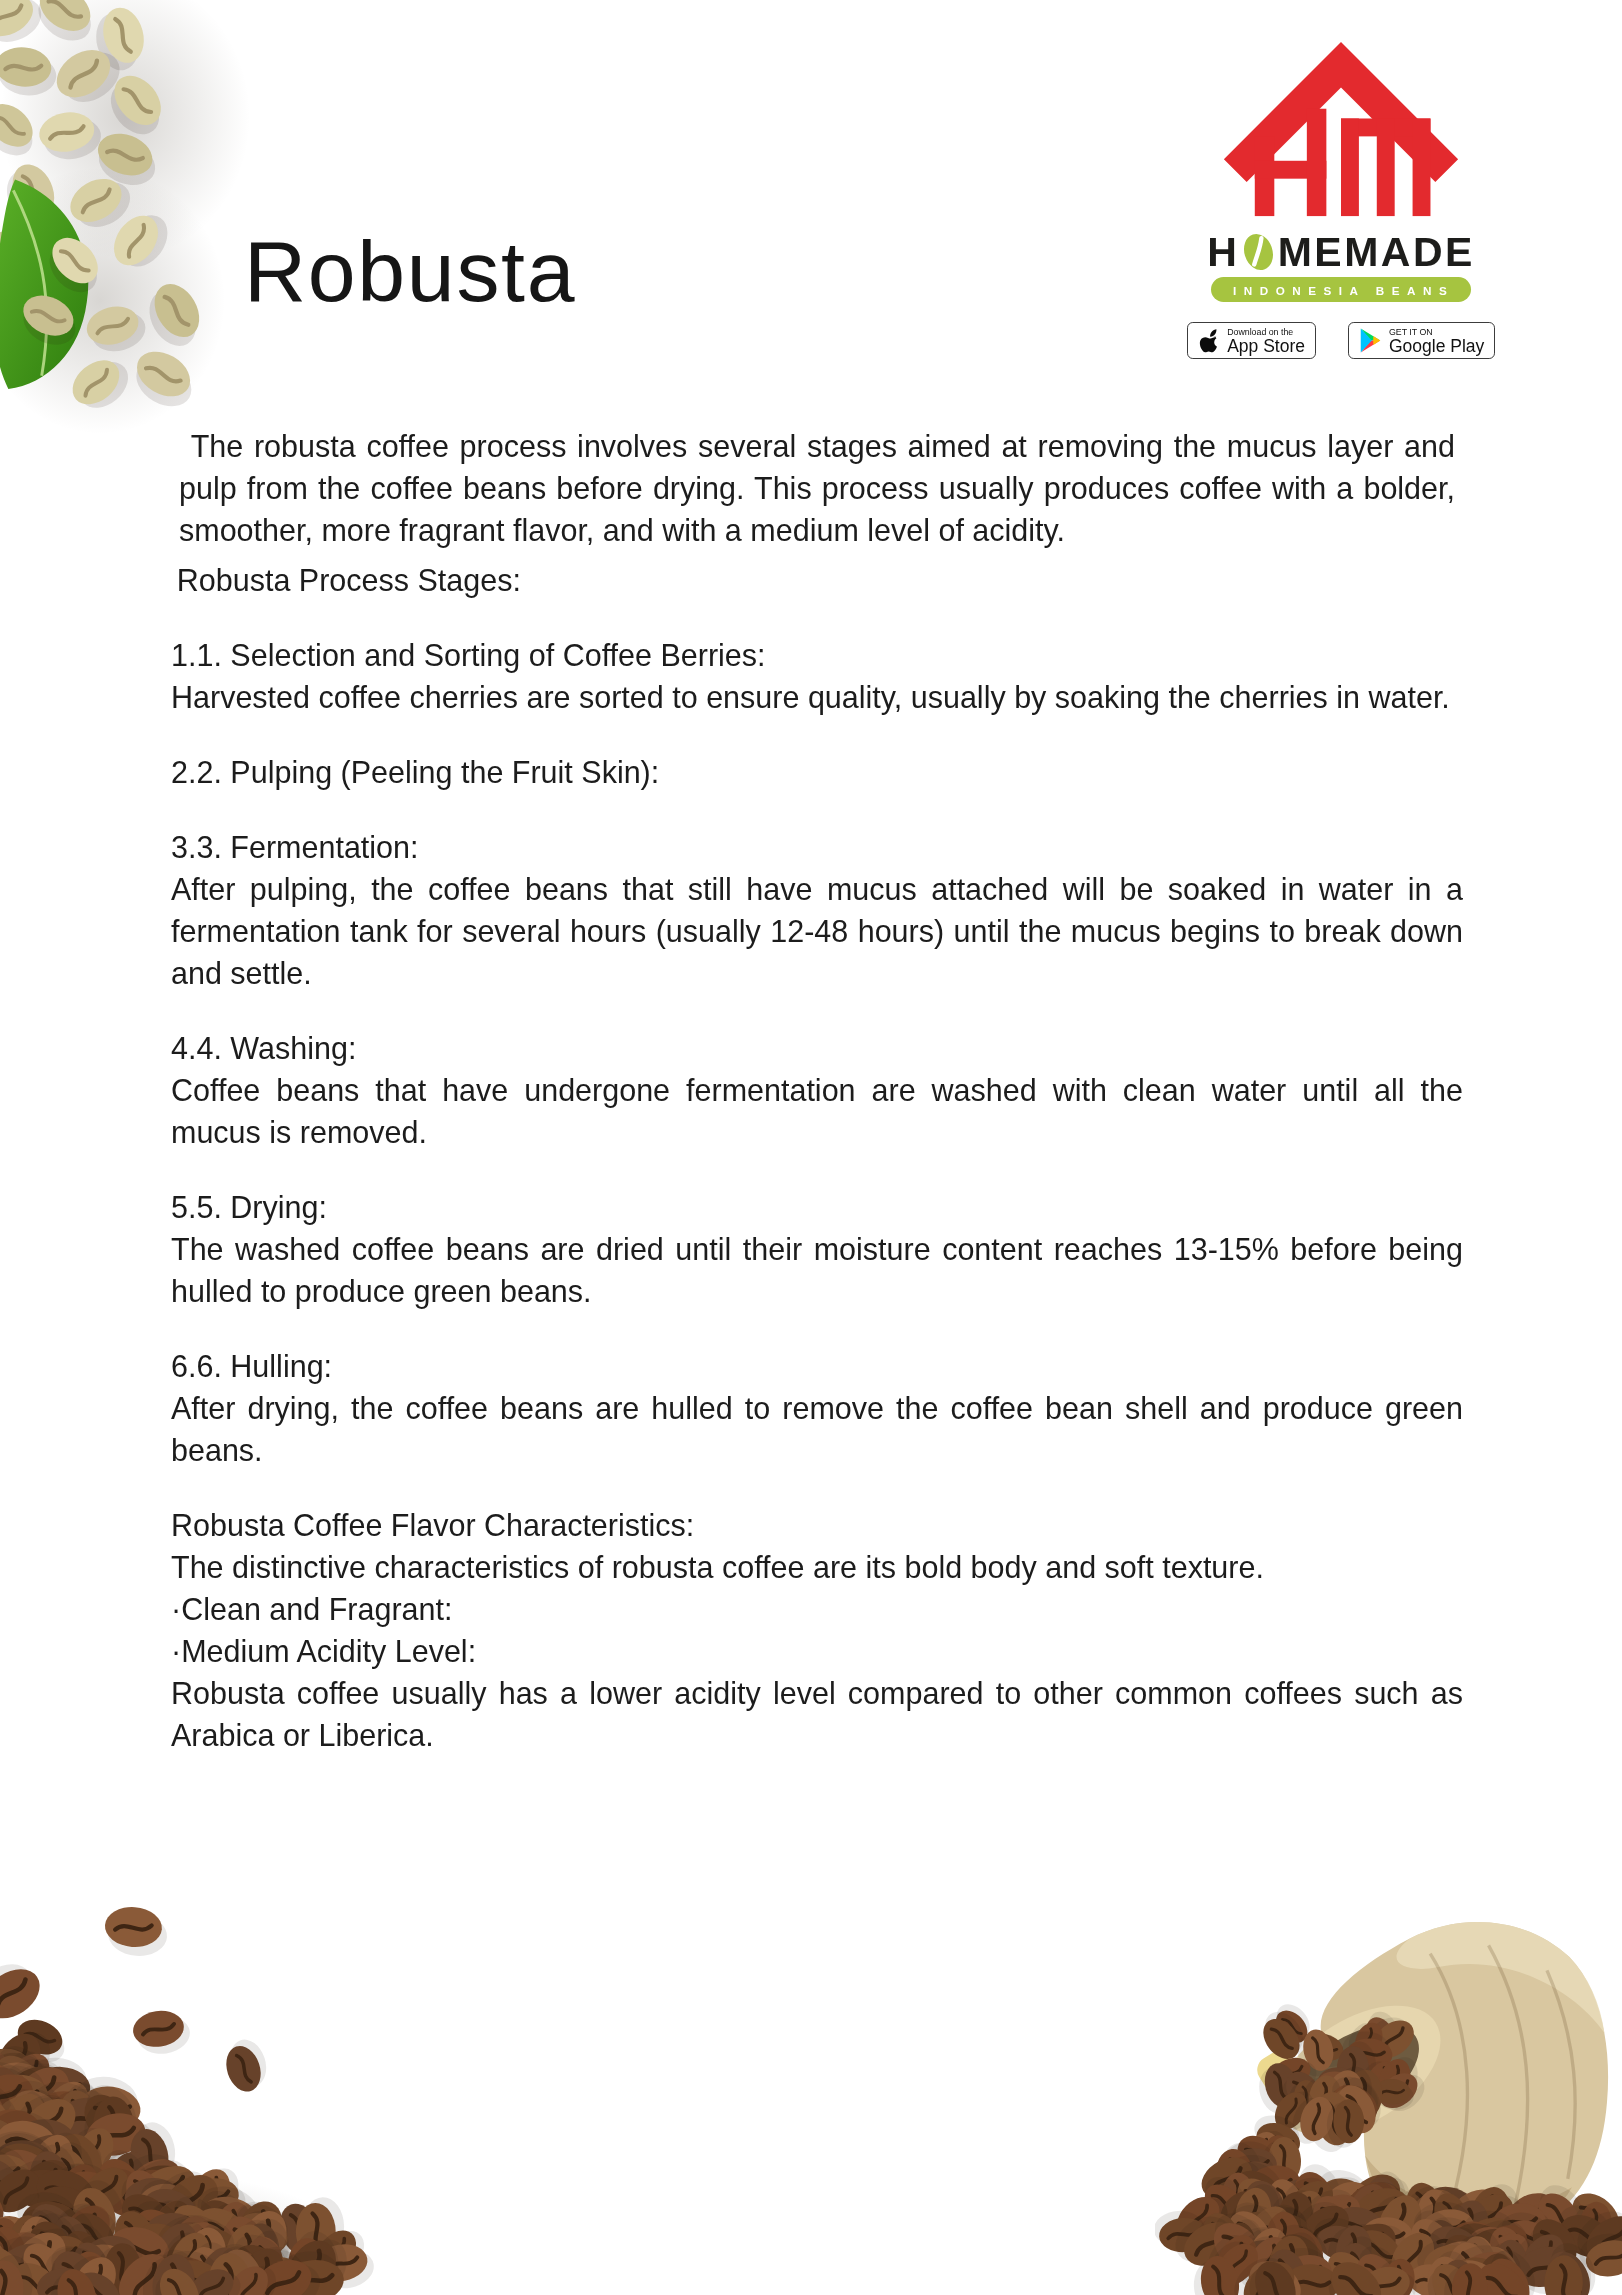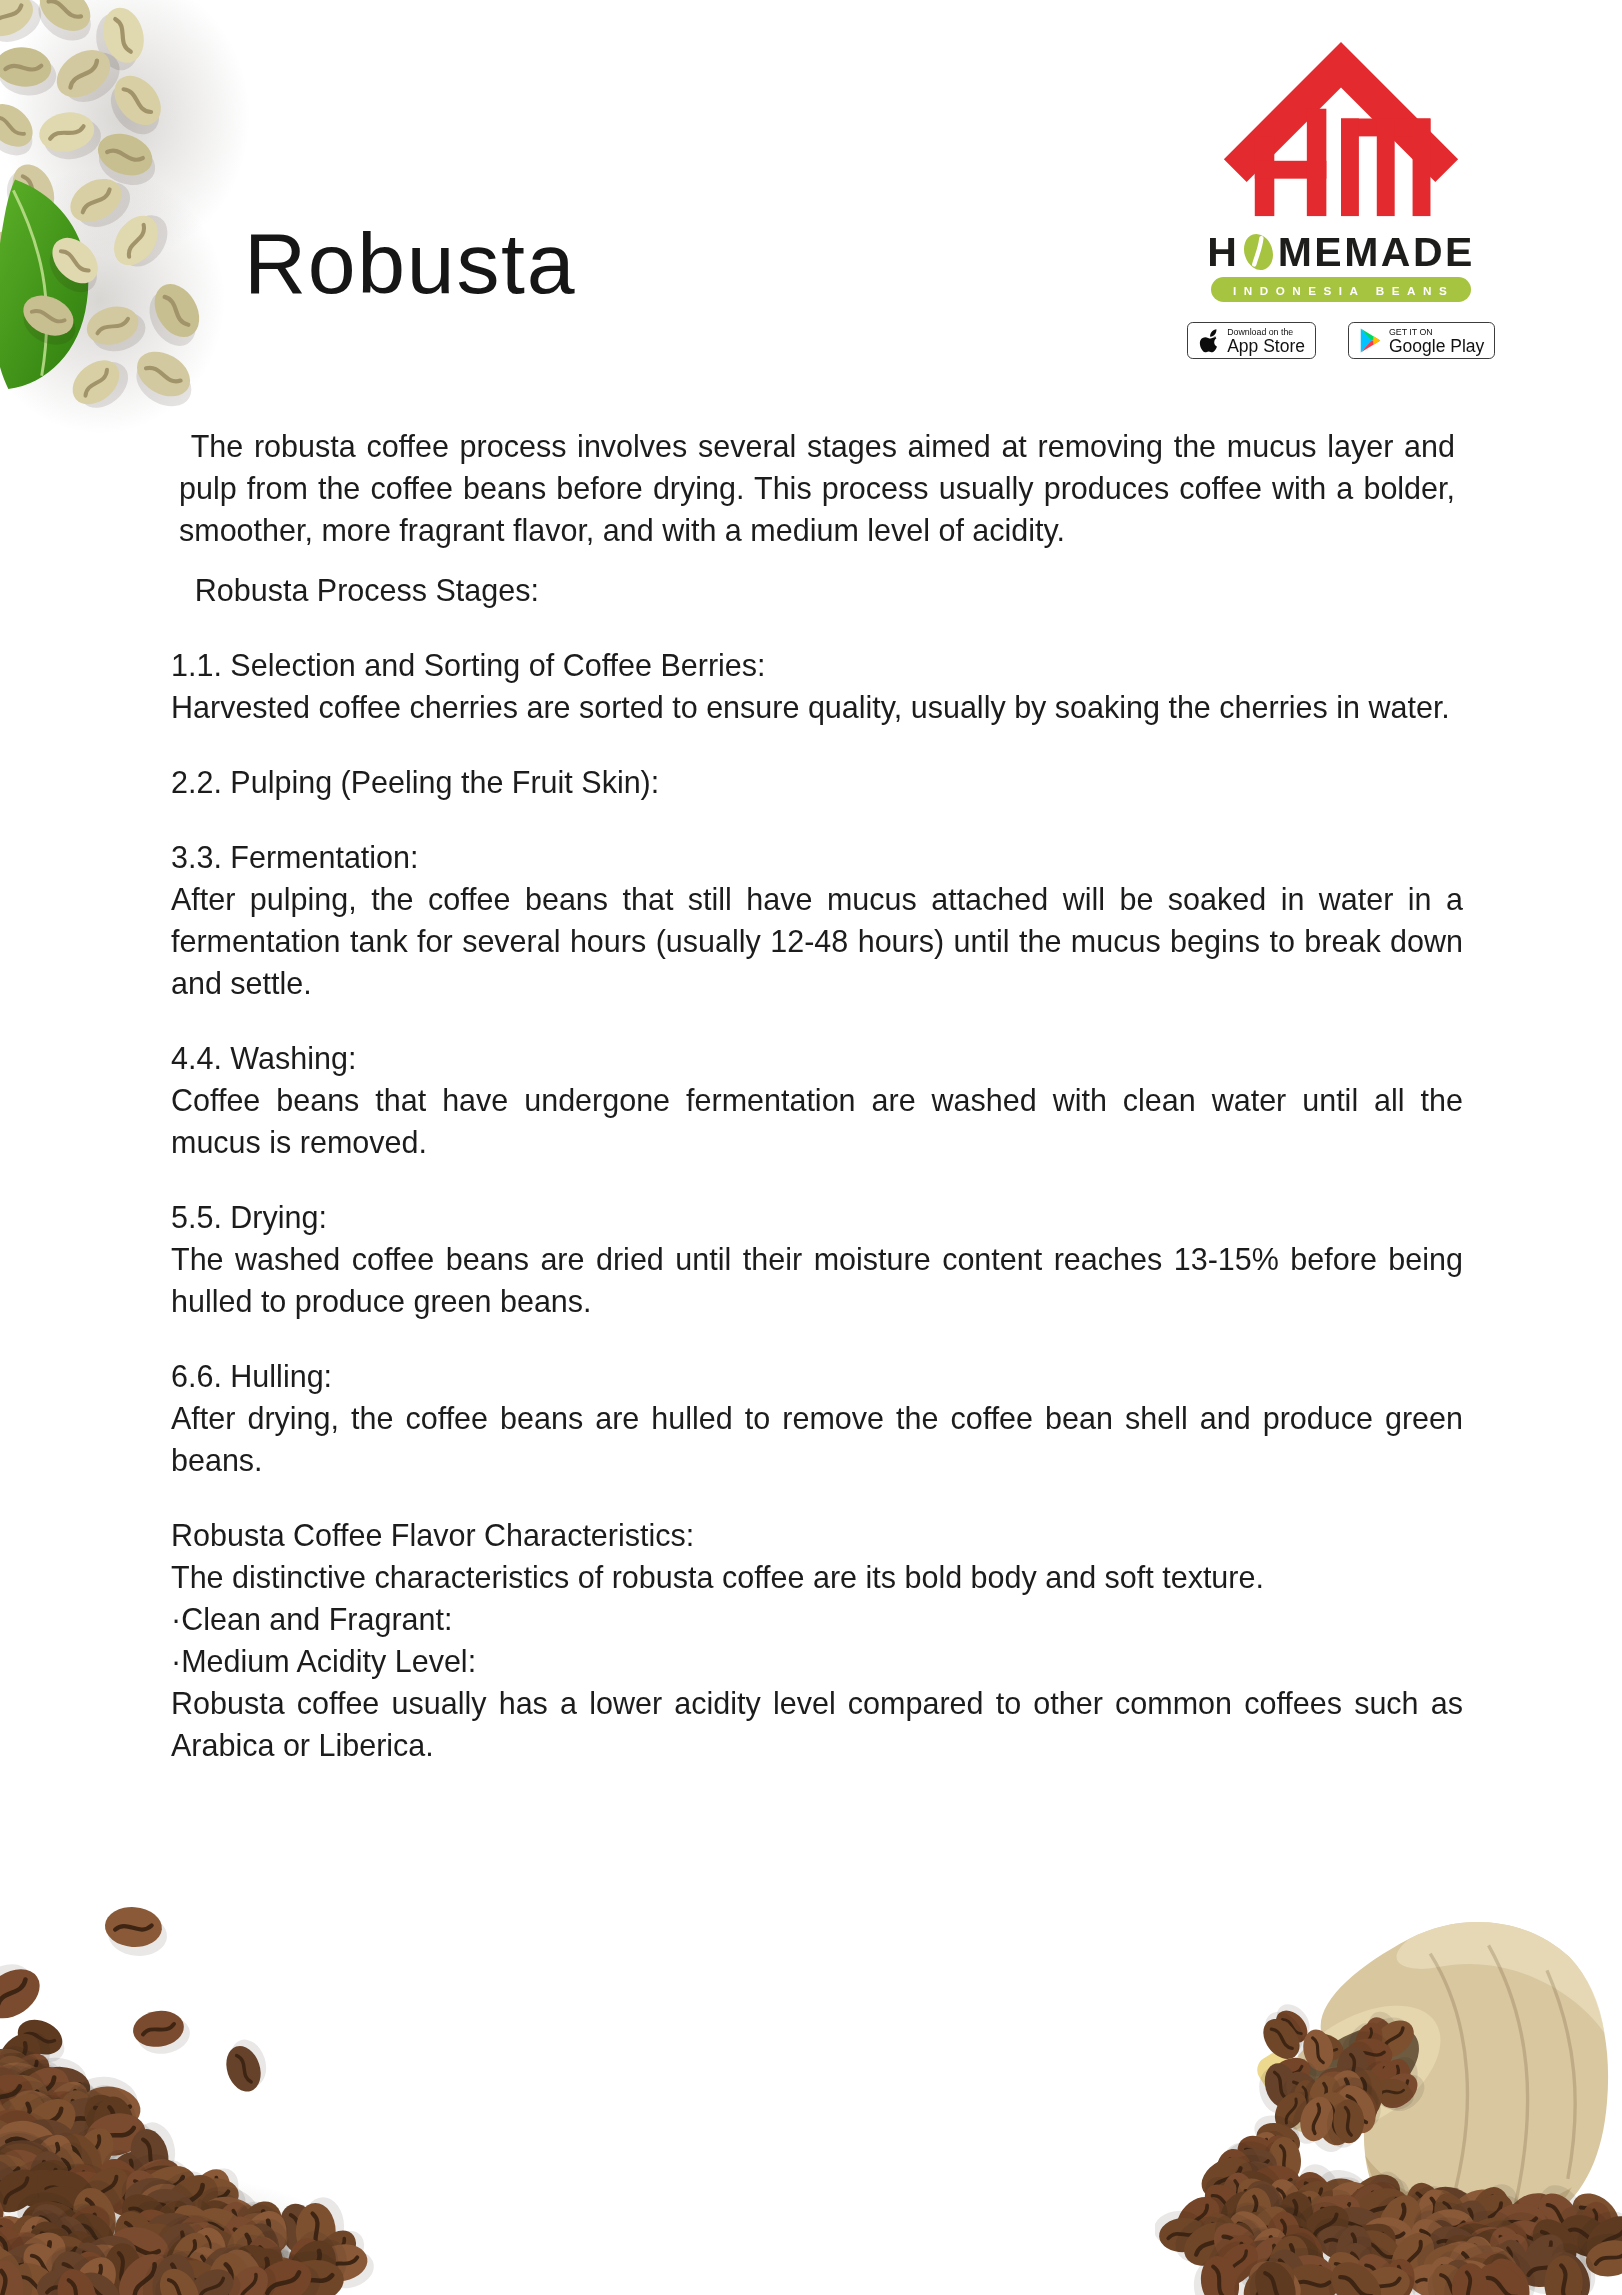--- a/index.html
+++ b/index.html
@@ -1,38 +1,38 @@
 <!DOCTYPE html>
 <html style="font-size:13.4px"><head>
 <meta charset="utf-8">
 <style>
   html,body{margin:0;padding:0;background:#ffffff;}
   .page{position:relative;width:1623px;height:2295px;background:#ffffff;overflow:hidden;
         font-family:"Liberation Sans",sans-serif;color:#1e1e1e;}
   
-  .page-title{position:absolute;left:244px;top:156px;font-size:86px;font-weight:500;
+  .page-title{position:absolute;left:244px;top:164px;font-size:86px;font-weight:500;
               letter-spacing:1.7px;color:#161616;}
   
   .logo{position:absolute;left:1184px;top:37px;width:314px;display:flex;flex-direction:column;align-items:center;}
   .logo-house{width:244px;height:189px;}
   .brand-row{display:flex;align-items:center;margin-top:5px;font-size:41px;font-weight:700;
              letter-spacing:2.5px;color:#1d1d1b;line-height:1;}
   .brand-bean{width:35px;height:42px;margin:0 1.7px;}
   .tagline-pill{margin-top:4px;background:#a6c440;color:#ffffff;border-radius:16px;
                 font-size:11.7px;font-weight:700;letter-spacing:7.5px;padding:6.7px 16.7px 5.8px 22px;white-space:nowrap;}
   .badges{display:flex;gap:32px;margin-top:20px;}
   .badge{display:flex;align-items:center;gap:7.5px;border:1.7px solid #3c3c3c;border-radius:5.8px;
          background:#fff;height:37px;padding:6px 10px;box-sizing:border-box;}
   .badge-text{display:flex;flex-direction:column;justify-content:center;color:#111;}
   .badge-line1{font-size:8.8px;line-height:10px;}
   .badge-line2{font-size:17.5px;font-weight:500;line-height:18.4px;white-space:nowrap;text-align:center;}
   
   .content{position:absolute;left:171px;top:417px;width:1292px;font-size:30.5px;line-height:42px;color:#1c1c1c;}
   .intro{text-align:justify;text-indent:11.7px;margin:8px;}
-  .stages-line{margin:18px;padding-left:5.8px;}
+  .stages-line{margin:0;padding-left:5.8px;}
   .section{margin-top:33px;}
   .sec-heading{margin:0;}
   .sec-body{margin:0;text-align:justify;}
   .flavor{margin-top:33px;}
   .flavor p{margin:0;}
   .flavor .f-body{text-align:justify;}
   
   .deco{position:absolute;pointer-events:none;}
   #deco-tl{left:0;top:0;}
   #deco-bl{left:0;top:1895px;}

